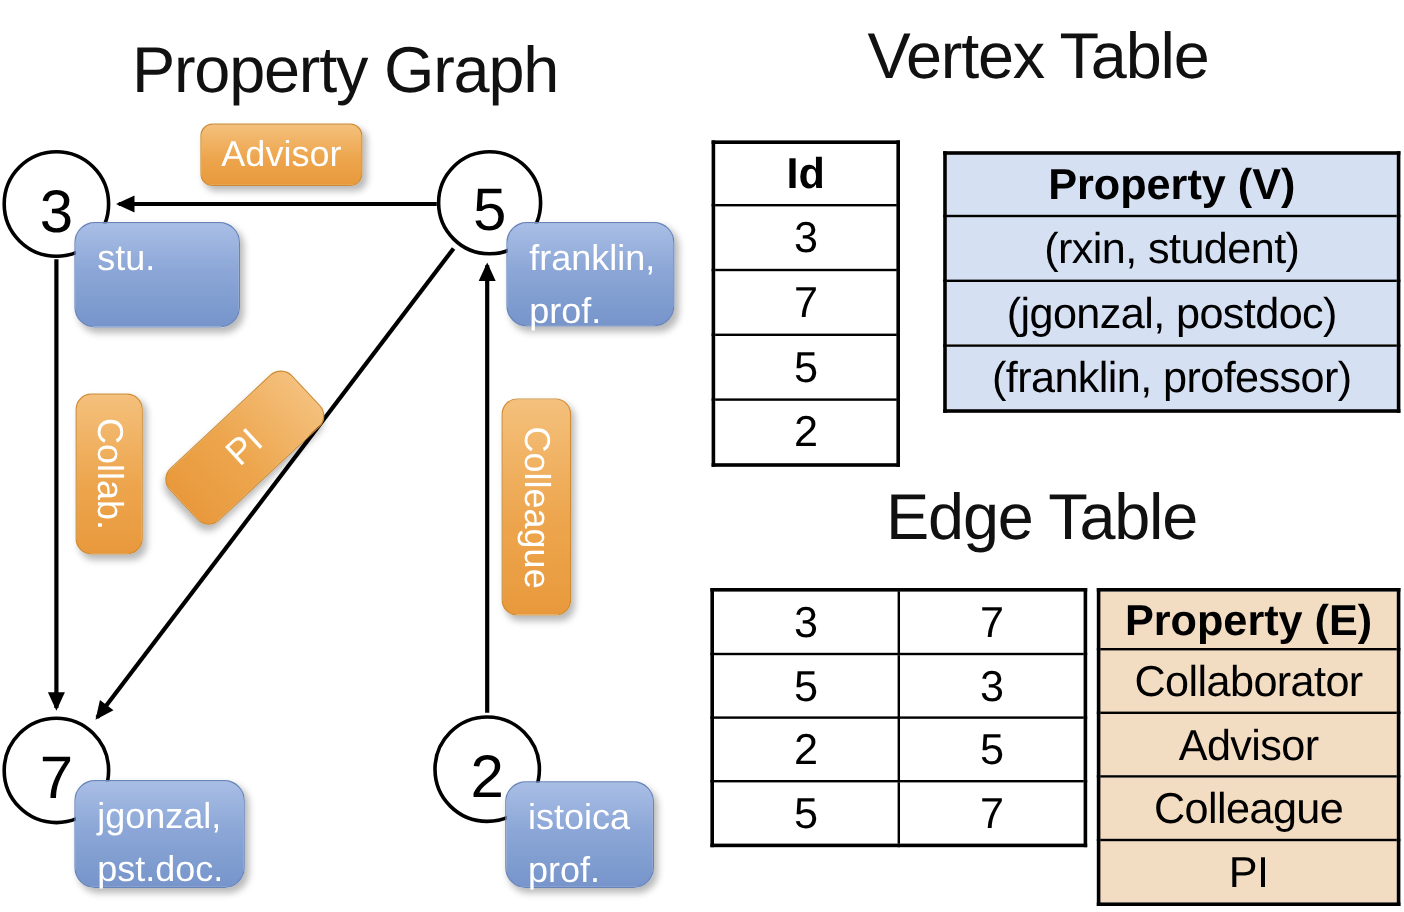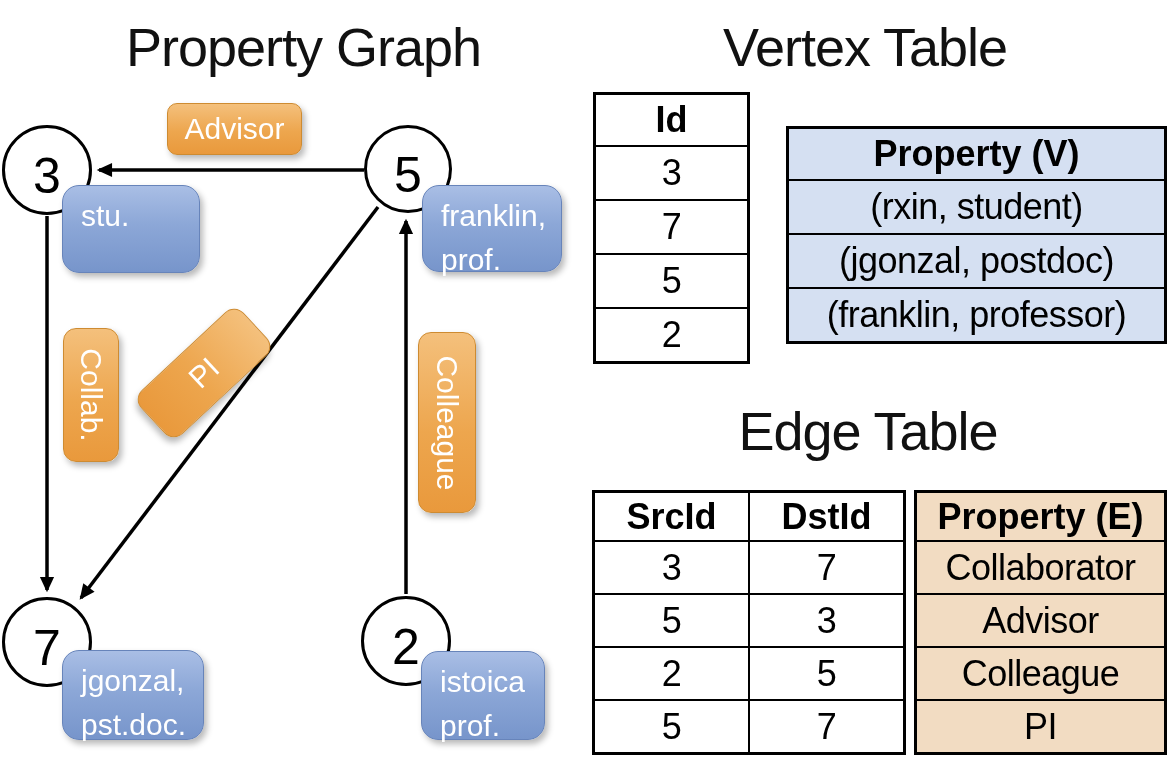--- a/index.html
+++ b/index.html
@@ -32,21 +32,21 @@
   th{font-size:36px;font-weight:bold;}
   td{font-size:36px;letter-spacing:-0.5px;}
   .vt th{height:50px;} .vt td{height:52px;}
   .et th{height:47px;} .et td{height:51px;}
   .cell-blue{background:#D5E0F2;}
   .cell-tan{background:#F2DCC2;}
 </style>
 </head>
 <body>
 
-<div class="abs title" style="left:0;top:16px;width:575px;margin-left:16px;">Property Graph</div>
+<div class="abs title" style="left:0;top:28px;width:575px;">Property Graph</div>
 
 <svg id="graph-svg" class="abs" width="585" height="760" viewBox="0 0 585 760">
   <defs>
     <marker id="ah" viewBox="0 0 10 10" refX="8.5" refY="5" markerWidth="5.2" markerHeight="4.4" orient="auto" markerUnits="strokeWidth">
       <path d="M0,0.4 L10,5 L0,9.6 z" fill="#000"></path>
     </marker>
   </defs>
   <line x1="364" y1="170" x2="99" y2="170" stroke="#000" stroke-width="3.5" marker-end="url(#ah)"></line>
   <line x1="47" y1="216" x2="47" y2="590" stroke="#000" stroke-width="3.5" marker-end="url(#ah)"></line>
   <line x1="378" y1="207" x2="81" y2="598" stroke="#000" stroke-width="3.5" marker-end="url(#ah)"></line>
@@ -90,21 +90,21 @@
   <span style="display:block">jgonzal,</span>
   <span style="display:block">pst.doc.</span>
 </div>
 <div class="abs prop-box" style="left:421px;top:651px;width:124px;height:89px;">
   <span style="display:block">istoica</span>
   <span style="display:block">prof.</span>
 </div>
 
 <div class="abs title" style="left:570px;top:16px;width:590px;">Vertex Table</div>
 
-<table class="abs vt" style="left:593px;top:92px;width:157px;">
+<table class="abs vt" style="left:593px;top:117px;width:157px;">
   <tbody>
       <tr>
     <th>Id</th>
   </tr>
   <tr>
         <td>3</td>
       </tr>
   <tr>
         <td>7</td>
       </tr>
@@ -131,24 +131,20 @@
   <tr>
         <td class="cell-blue">(franklin, professor)</td>
       </tr>
 </tbody>
   </table>
 
 <div class="abs title" style="left:585px;top:400px;width:566px;">Edge Table</div>
 
 <table class="abs et" style="left:592px;top:490px;width:314px;">
   <tbody>
-      <tr>
-    <th style="width:145px;">SrcId</th>
-    <th>DstId</th>
-  </tr>
   <tr>
     <td>3</td>
     <td>7</td>
   </tr>
   <tr>
     <td>5</td>
     <td>3</td>
   </tr>
   <tr>
     <td>2</td>

